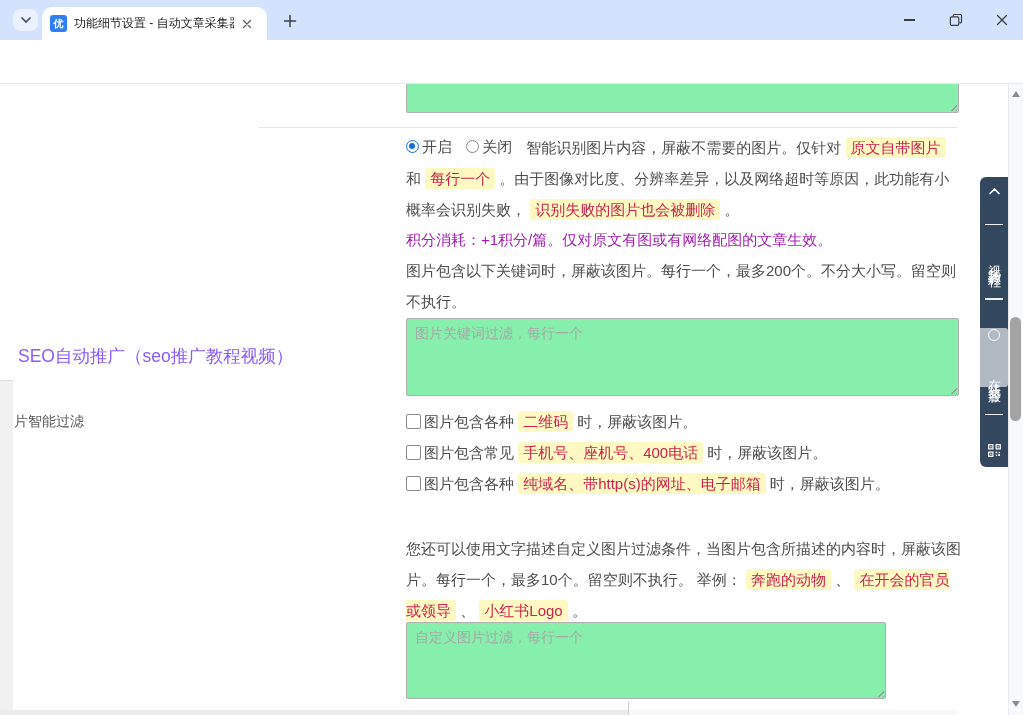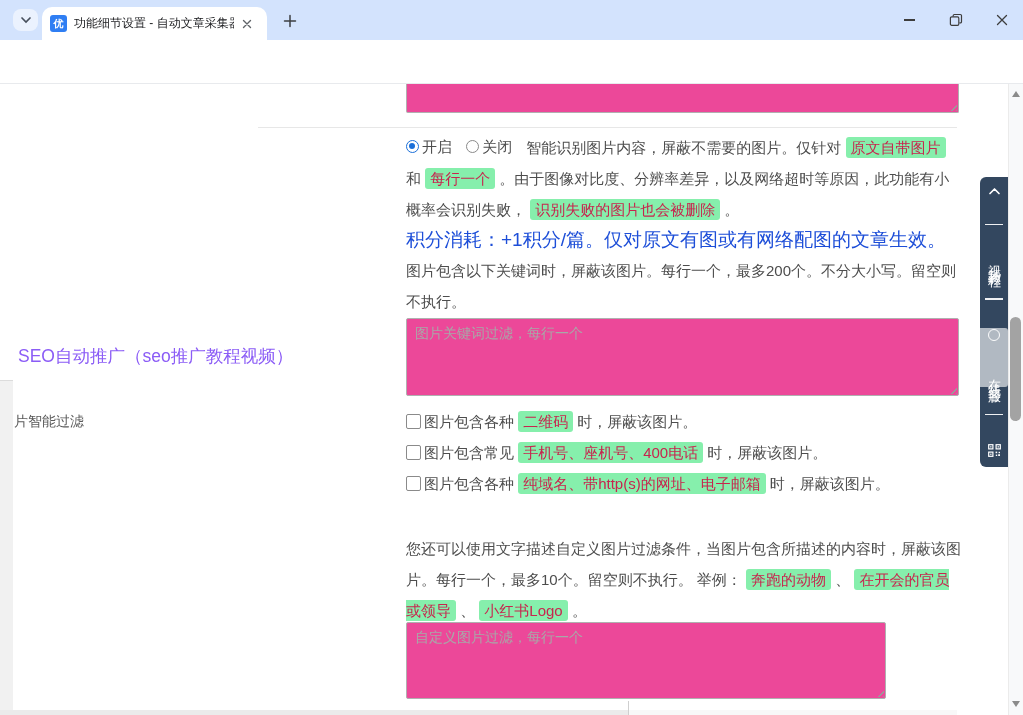--- a/index.html
+++ b/index.html
@@ -40,33 +40,33 @@
   .divider{left:258px;top:127px;width:699px;height:1px;background:#e7e7e7;}
   .left-strip{left:0;top:380px;width:13px;height:335px;background:#f1f1f1;border-top:1px solid #dcdcdc;box-sizing:border-box;}
   .bottom-strip-a{left:0;top:710px;width:628px;height:5px;background:#ebebeb;}
   .bottom-strip-b{left:628px;top:710px;width:329px;height:5px;background:#f8f8f8;}
   .next-edge{left:628px;top:701px;width:1px;height:14px;background:#cfcfcf;}
 
   .heading{left:18px;top:344px;font-size:17.5px;color:#8b5cf6;line-height:24px;white-space:nowrap;}
   .rowlabel{left:0;top:406px;width:350px;text-align:left;font-size:14px;color:#5a5a5a;line-height:31px;}
 
   .para{left:406px;width:556px;font-size:15px;color:#4d4d4d;line-height:31px;}
-  .hl{color:#c7254e;background:#86efac;border-radius:3px;padding:2px 5px;}
-  .rednote{left:406px;top:224px;width:556px;font-size:19px;color:#1d4ed8;line-height:31px;}
+  .hl{color:#c7254e;background:#fef9c3;border-radius:3px;padding:2px 5px;}
+  .rednote{left:406px;top:224px;width:556px;font-size:15px;color:#a21caf;line-height:31px;}
 
   .radio{display:inline-flex;align-items:center;margin-right:10px;cursor:pointer;}
   .rb{width:13px;height:13px;border:1.5px solid #1a6fd9;border-radius:50%;display:inline-block;
       position:relative;margin-right:3px;box-sizing:border-box;vertical-align:-2px;}
   .rb.off{border-color:#8a8a8a;}
   .rb.on::after{content:'';position:absolute;left:2px;top:2px;width:6px;height:6px;border-radius:50%;background:#1a6fd9;}
 
   .ta-wrap{border:0;}
   .ta-wrap textarea{width:100%;height:100%;box-sizing:border-box;border:1px solid #b0b0b0;border-radius:2px;
       resize:none;font-family:"Liberation Sans","DejaVu Sans",sans-serif;font-size:14px;color:#333;
-      padding:6px 8px;outline:none;background:#ec4899;}
+      padding:6px 8px;outline:none;background:#86efac;}
   .ta-wrap textarea::placeholder{color:#a8a8a8;opacity:1;}
   .ta-top textarea{border-top:none;border-radius:0 0 2px 2px;}
   .grip{position:absolute;right:2px;bottom:2px;width:9px;height:9px;pointer-events:none;
         background:repeating-linear-gradient(-45deg,#9a9a9a 0 1px,transparent 1px 3.5px);
         clip-path:polygon(100% 0,100% 100%,0 100%);}
 
   .cb-row{left:406px;width:565px;font-size:15px;color:#4d4d4d;line-height:31px;}
   .cb{width:13px;height:13px;border:1px solid #8a8a8a;border-radius:2px;background:#fff;
       display:inline-block;vertical-align:-2px;margin-right:3px;cursor:pointer;}
 

